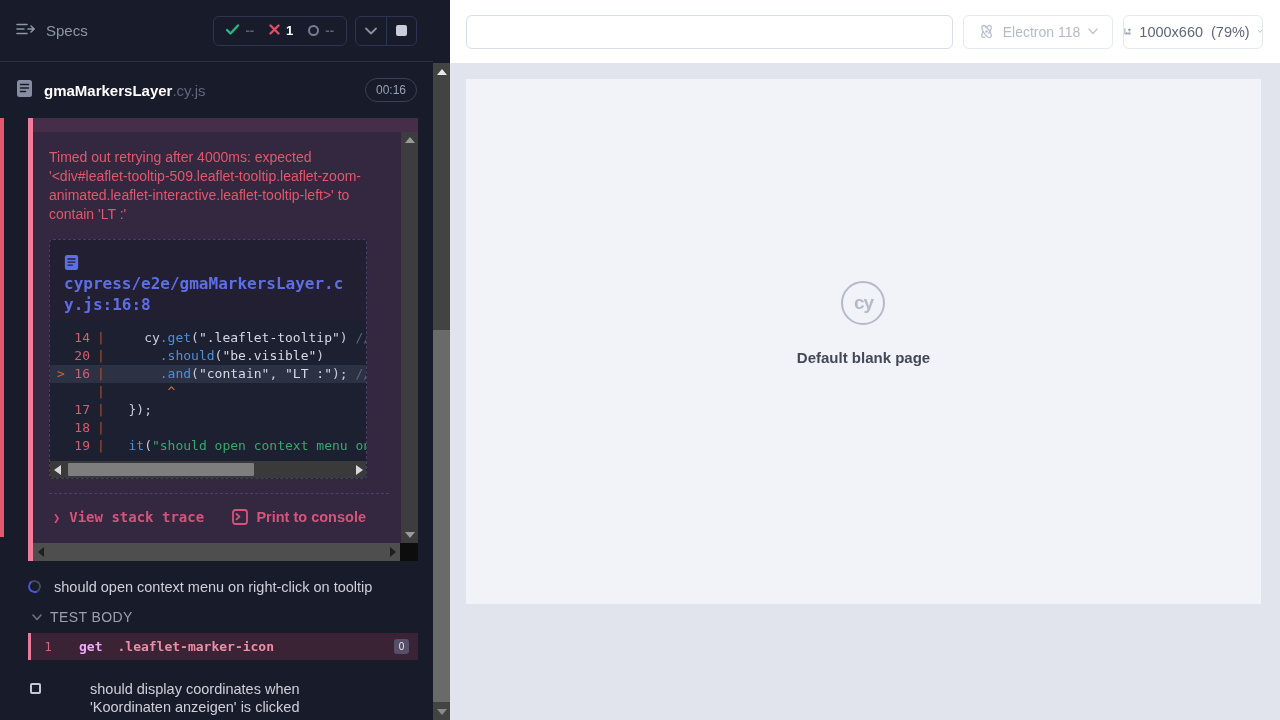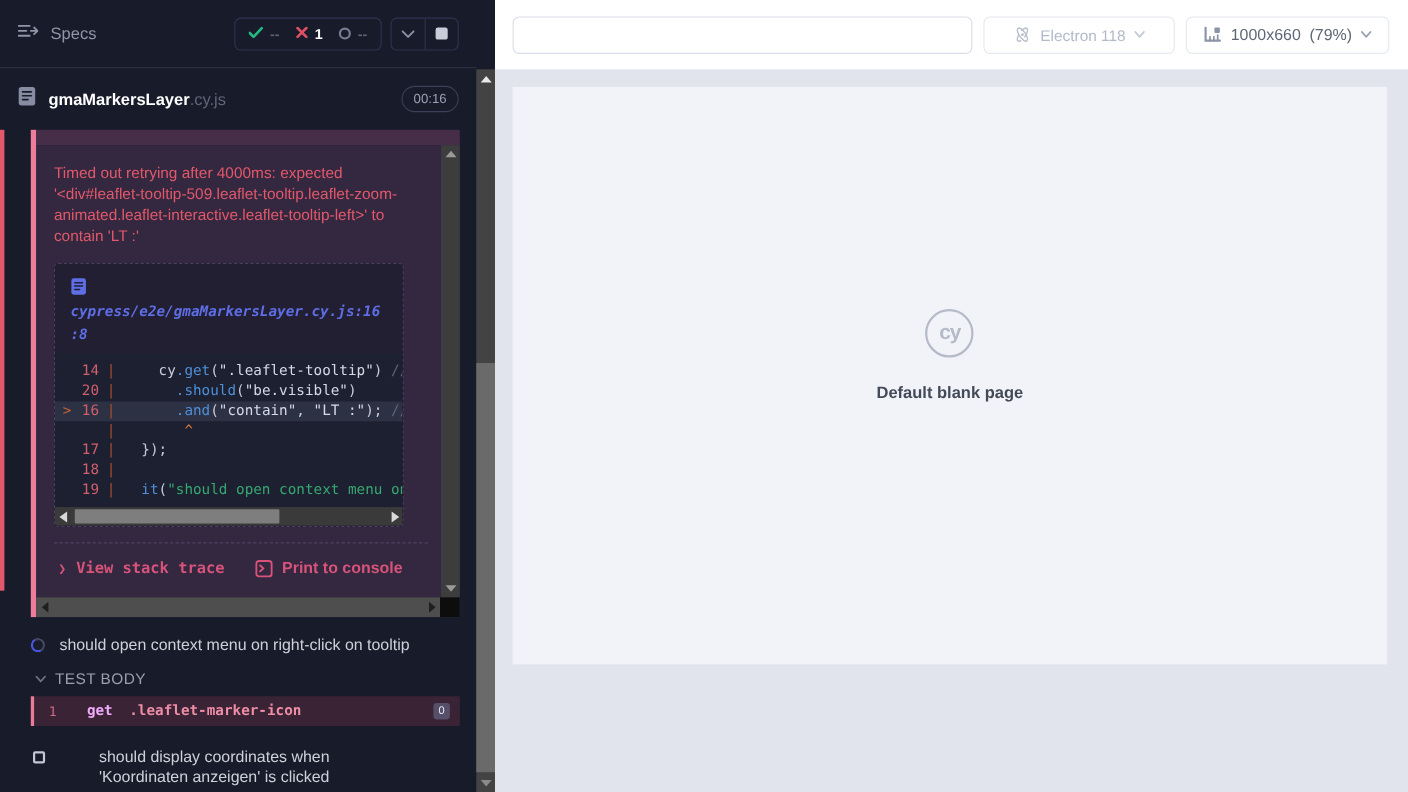--- a/index.html
+++ b/index.html
@@ -58,21 +58,21 @@
 
   .error-wrap{margin-left:28px;width:390px;border-left:5px solid var(--panel-border-pink);}
   .attempt-strip{height:14px;background:var(--strip-bg);}
   .error-panel{background:var(--error-bg);position:relative;padding:16px 16px 0 16px;min-height:378px;}
   .error-msg{color:var(--error-text);font-size:14px;line-height:19px;width:338px;
              overflow-wrap:anywhere;}
   .code-frame{margin-top:15px;margin-right:35px;background:#221f33;
               border:1px dashed #46405e;border-radius:4px;overflow:hidden;}
   .file-link{padding:12px 14px 6px 14px;color:var(--link-blue);cursor:pointer;
              font-family:"DejaVu Sans Mono",monospace;font-weight:bold;
-             font-size:13px;line-height:21px;overflow-wrap:anywhere;font-style:italic;}
+             font-size:16px;line-height:21px;overflow-wrap:anywhere;}
   .file-link svg{vertical-align:-3px;margin-right:6px;}
   .code-block{background:var(--code-bg);padding:8px 0 6px 0;
               font-family:"DejaVu Sans Mono",monospace;font-size:13px;line-height:18px;}
   .code-line{display:flex;white-space:pre;}
   .code-line.hl{background:var(--code-hl);}
   .code-line .arrow{width:18px;padding-left:7px;color:#c9662e;flex:none;}
   .code-line .lnum{width:22px;text-align:right;color:#d25f6d;flex:none;}
   .code-line .pipe{padding:0 8px 0 7px;color:#a8512d;flex:none;}
   .code-line .lcontent{white-space:pre;overflow:hidden;}
   .tk-plain{color:#c8ccda;} .tk-kw{color:#4e8fd9;} .tk-str{color:#d5d9e6;}
@@ -140,22 +140,22 @@
 
   
   .runner{flex:1;display:flex;flex-direction:column;background:var(--stage-bg);}
   .topbar{height:63px;background:#ffffff;display:flex;align-items:center;
           padding:0 17px 0 16px;gap:10px;flex:none;}
   .url-input{flex:1;height:34px;border:1px solid #d9dde7;border-radius:6px;
              padding:0 12px;font-size:14px;color:#4a5160;outline:none;
              font-family:"Liberation Sans",sans-serif;}
   .select-btn{height:34px;border:1px solid #e4e8f0;border-radius:6px;background:#fff;
               display:flex;align-items:center;justify-content:center;gap:8px;cursor:pointer;}
-  .browser-select{width:174px;color:#b3bac7;font-size:14px;}
-  .viewport-select{width:185px;color:#5f6776;font-size:14.5px;}
+  .browser-select{width:150px;color:#b3bac7;font-size:14px;}
+  .viewport-select{width:140px;color:#5f6776;font-size:14.5px;}
   .viewport-select .scale{color:#5f6776;}
   .stage{flex:1;position:relative;}
   .aut-frame{position:absolute;left:16px;top:16px;width:795px;height:525px;
              background:var(--iframe-bg);display:flex;flex-direction:column;align-items:center;}
   .blank-msg{margin-top:202px;text-align:center;}
   .cy-logo{width:44px;height:44px;border:2.5px solid #b5bac9;border-radius:50%;
            margin:0 auto;display:flex;align-items:center;justify-content:center;
            color:#b5bac9;font-size:19px;font-weight:bold;letter-spacing:-1px;}
   .blank-title{margin-top:24px;font-size:15px;font-weight:700;color:#424957;}
   .blank-sub{margin-top:9px;font-size:12px;color:#8d93a1;line-height:16px;}

